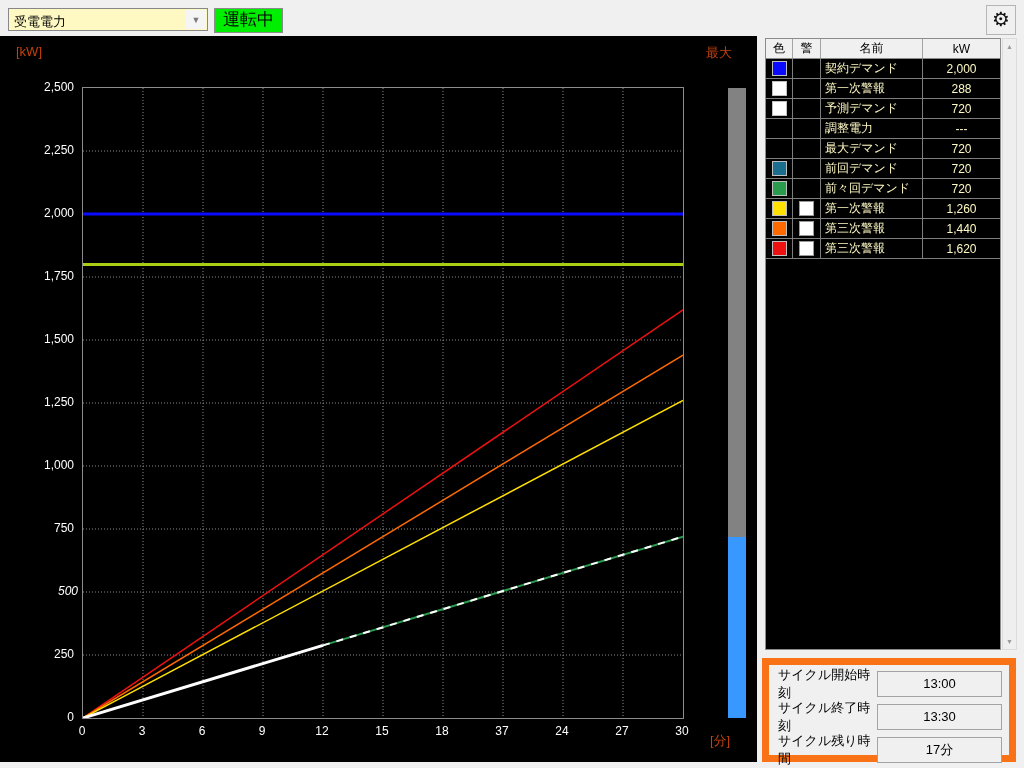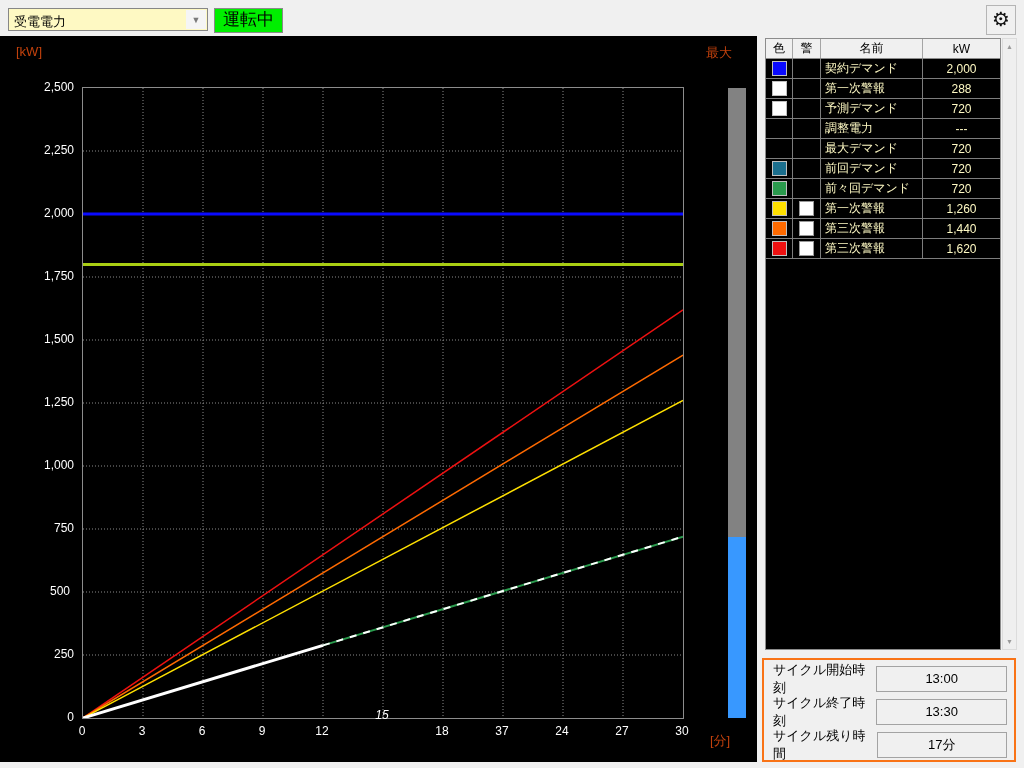--- a/index.html
+++ b/index.html
@@ -31,21 +31,21 @@
   .lt-row{display:grid;grid-template-columns:27px 28px 102px 1fr;height:20px;box-sizing:border-box;border-bottom:1px solid #7d7d7d;color:#fef9c3;font-size:12px;}
   .lt-cell{border-right:1px solid #7d7d7d;display:flex;align-items:center;justify-content:center;overflow:hidden;}
   .lt-cell.name{justify-content:flex-start;padding-left:4px;}
   .swatch{width:13px;height:13px;border:1px solid #c0c0c0;}
   .chk{width:13px;height:13px;background:#ffffff;border:1px solid #999999;}
 
   .scrollbar{position:absolute;left:1002px;top:38px;width:15px;height:612px;background:#efefef;border:1px solid #dcdcdc;box-sizing:border-box;}
   .sb-arrow{position:absolute;left:0;width:100%;text-align:center;font-size:7px;color:#9a9a9a;cursor:default;}
 
   
-  #cycle-panel{position:absolute;left:762px;top:658px;width:254px;height:104px;background:#f0f0f0;border:2px solid #f97316;box-sizing:border-box;padding:6px 7px 0 9px;}
+  #cycle-panel{position:absolute;left:762px;top:658px;width:254px;height:104px;background:#f0f0f0;border:7px solid #f97316;box-sizing:border-box;padding:6px 7px 0 9px;}
   .cycle-row{display:flex;align-items:center;height:26px;margin-bottom:7px;}
   .cycle-row .lbl{font-size:13px;color:#000;}
   .cycle-field{margin-left:auto;width:133px;height:26px;border:1px solid #a3a3a3;background:#f0f0f0;box-sizing:border-box;text-align:center;line-height:24px;font-size:13px;color:#000;}
 </style>
 </head>
 <body>
 
 <div id="app">
 
   <div class="combo">
@@ -87,35 +87,35 @@
           <polyline points="240.0,557.4 600.0,448.6" fill="none" stroke="#2a9a4d" stroke-width="2"></polyline>
           <polyline points="240.0,557.4 600.0,448.6" fill="none" stroke="#ffffff" stroke-width="2" stroke-dasharray="7 7"></polyline>
         </svg>
     </div>
     <div id="max-bar" style="background: rgb(130, 130, 130);">
       <div id="max-bar-fill" style="height: 181px; background: rgb(56, 152, 255);"></div>
     </div>
     <div class="axis-unit" style="left:710px;top:696px;">[分]</div>
   <div class="ytick" style="left: 4px; top: 674px;">0</div>
       <div class="ytick" style="left: 4px; top: 611px;">250</div>
-      <div class="ytick" style="left: 0; top: 548px;">500</div>
+      <div class="ytick" style="left: 8px; top: 548px; font-style: italic;">500</div>
       <div class="ytick" style="left: 4px; top: 485px;">750</div>
       <div class="ytick" style="left: 4px; top: 422px;">1,000</div>
       <div class="ytick" style="left: 4px; top: 359px;">1,250</div>
       <div class="ytick" style="left: 4px; top: 296px;">1,500</div>
       <div class="ytick" style="left: 4px; top: 233px;">1,750</div>
       <div class="ytick" style="left: 4px; top: 170px;">2,000</div>
       <div class="ytick" style="left: 4px; top: 107px;">2,250</div>
       <div class="ytick" style="left: 4px; top: 44px;">2,500</div>
       <div class="xtick" style="left: 65px; top: 688px;">0</div>
       <div class="xtick" style="left: 125px; top: 688px;">3</div>
       <div class="xtick" style="left: 185px; top: 688px;">6</div>
       <div class="xtick" style="left: 245px; top: 688px;">9</div>
       <div class="xtick" style="left: 305px; top: 688px;">12</div>
-      <div class="xtick" style="left: 365px; top: 672px; font-style: italic;">15</div>
+      <div class="xtick" style="left: 365px; top: 688px;">15</div>
       <div class="xtick" style="left: 425px; top: 688px;">18</div>
       <div class="xtick" style="left: 485px; top: 688px;">37</div>
       <div class="xtick" style="left: 545px; top: 688px;">24</div>
       <div class="xtick" style="left: 605px; top: 688px;">27</div>
       <div class="xtick" style="left: 665px; top: 688px;">30</div>
     </div>
 
   <div id="legend-table">
     <div class="lt-header">
       <div>色</div>

